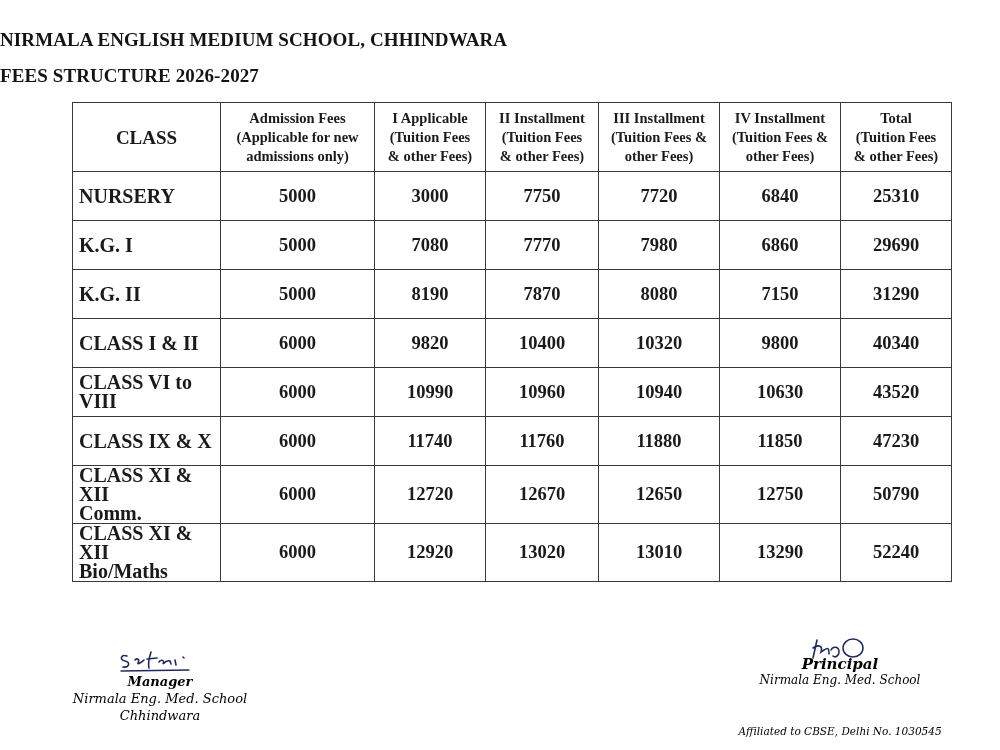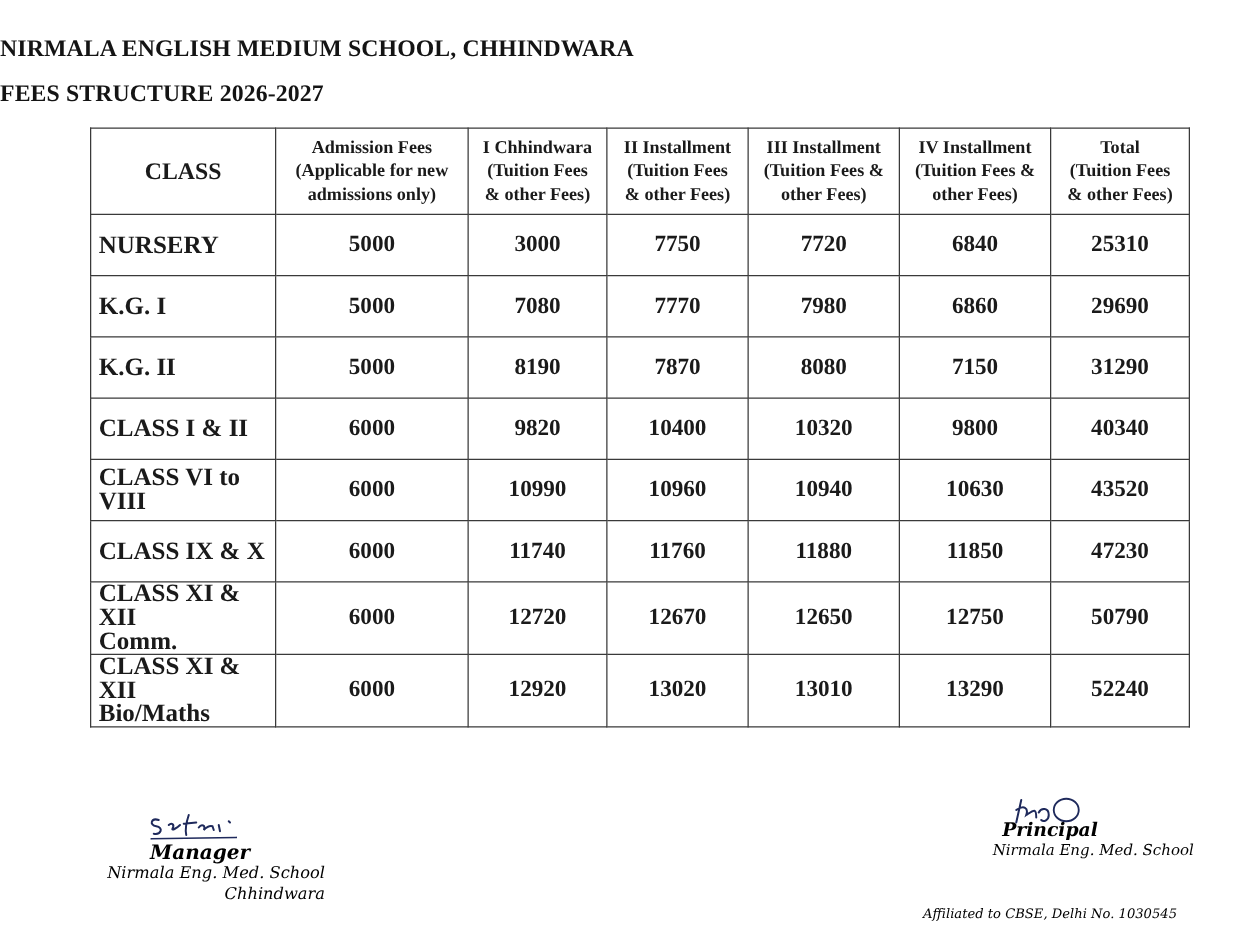--- a/index.html
+++ b/index.html
@@ -87,27 +87,26 @@
       left: 725px;
       top: 636px;
       width: 230px;
     }
     .sig .scribble {
       display: block;
       margin: 0 auto;
     }
     .sig .role {
       font-weight: bold;
-      font-size: 16px;
+      font-size: 13px;
       line-height: 16px;
     }
     .sig .line {
       font-size: 13px;
       line-height: 17px;
-      text-align: right;
     }
     .sig .small {
       font-size: 10.5px;
       line-height: 15px;
       margin-top: 36px;
     }
     #principal-block .role { font-size: 15px; }
     #principal-block .line { font-size: 12px; line-height: 16px; }
   </style>
 </head>
@@ -123,21 +122,21 @@
       <col class="c2">
       <col class="c3">
       <col class="c4">
       <col class="c5">
       <col class="c6">
   </colgroup>
   <thead>
     <tr id="header-row">
         <th class="class-head"><span>CLASS</span></th>
         <th><span>Admission Fees</span><br><span>(Applicable for new</span><br><span>admissions only)</span></th>
-        <th><span>I Chhindwara</span><br><span>(Tuition Fees</span><br><span>&amp; other Fees)</span></th>
+        <th><span>I Applicable</span><br><span>(Tuition Fees</span><br><span>&amp; other Fees)</span></th>
         <th><span>II Installment</span><br><span>(Tuition Fees</span><br><span>&amp; other Fees)</span></th>
         <th><span>III Installment</span><br><span>(Tuition Fees &amp;</span><br><span>other Fees)</span></th>
         <th><span>IV Installment</span><br><span>(Tuition Fees &amp;</span><br><span>other Fees)</span></th>
         <th><span>Total</span><br><span>(Tuition Fees</span><br><span>&amp; other Fees)</span></th>
       </tr>
   </thead>
   <tbody id="table-body">
       <tr>
         <td class="class-name"><span>NURSERY</span></td>
         <td>5000</td>

